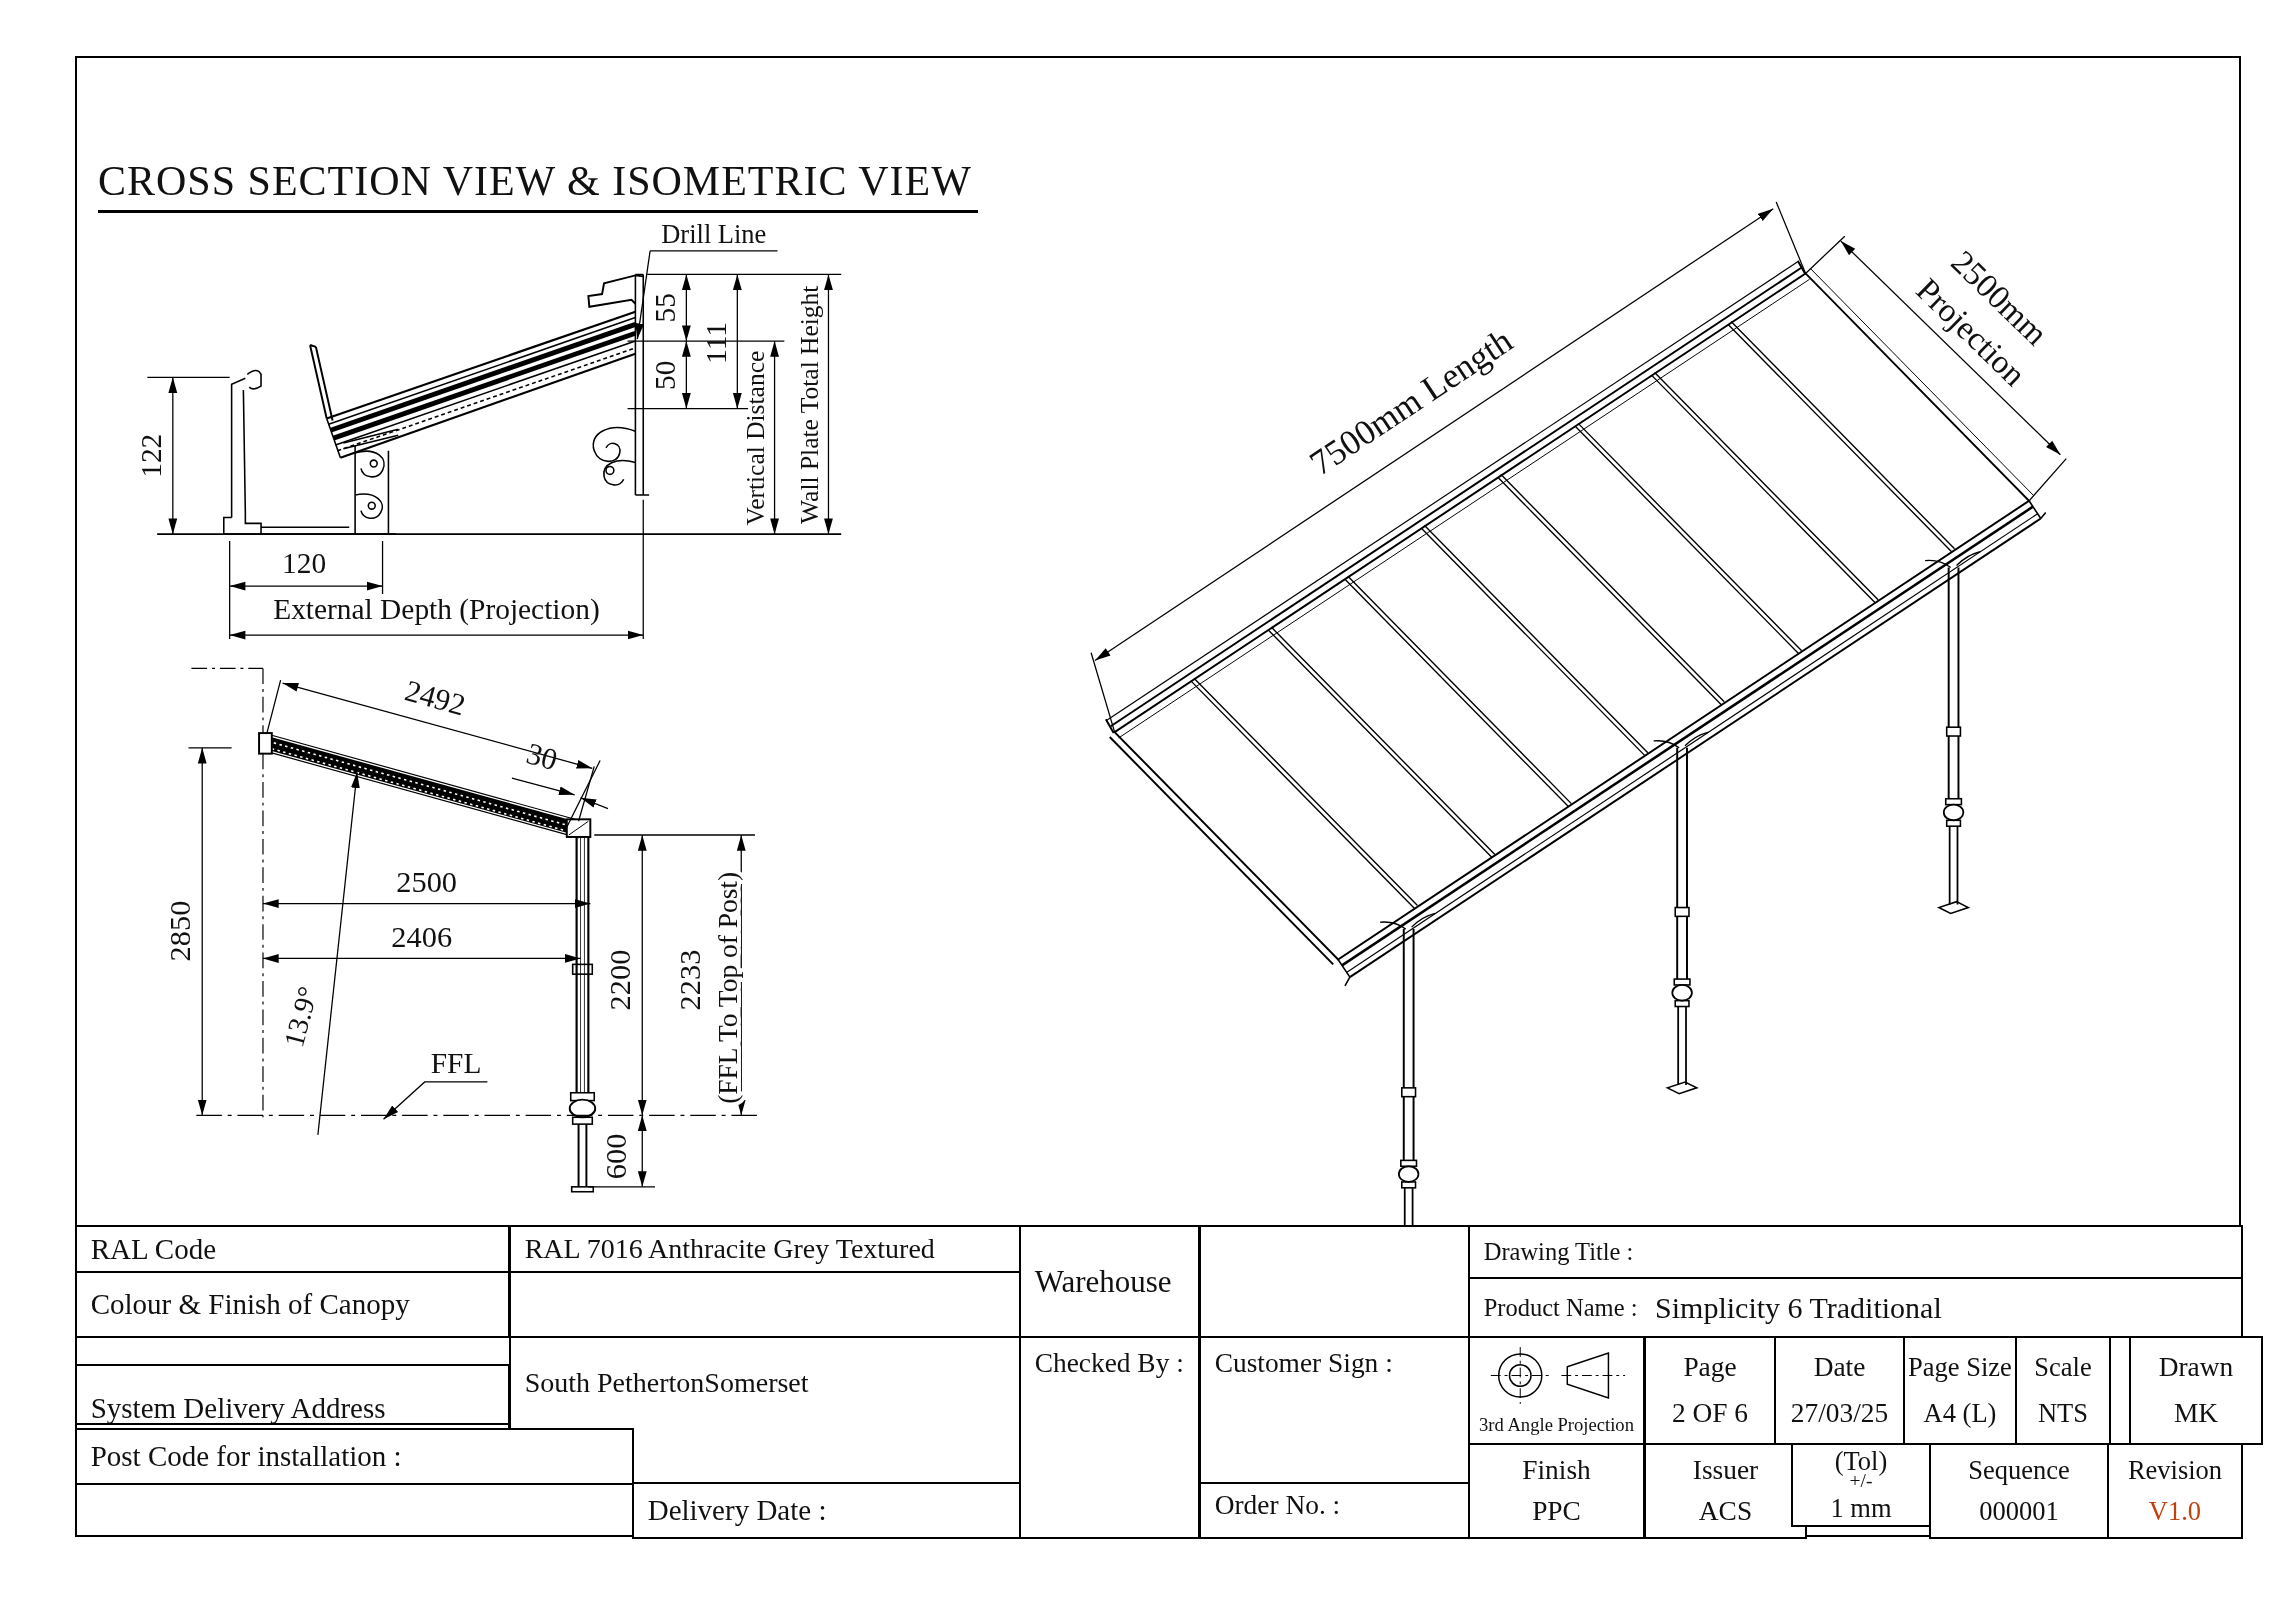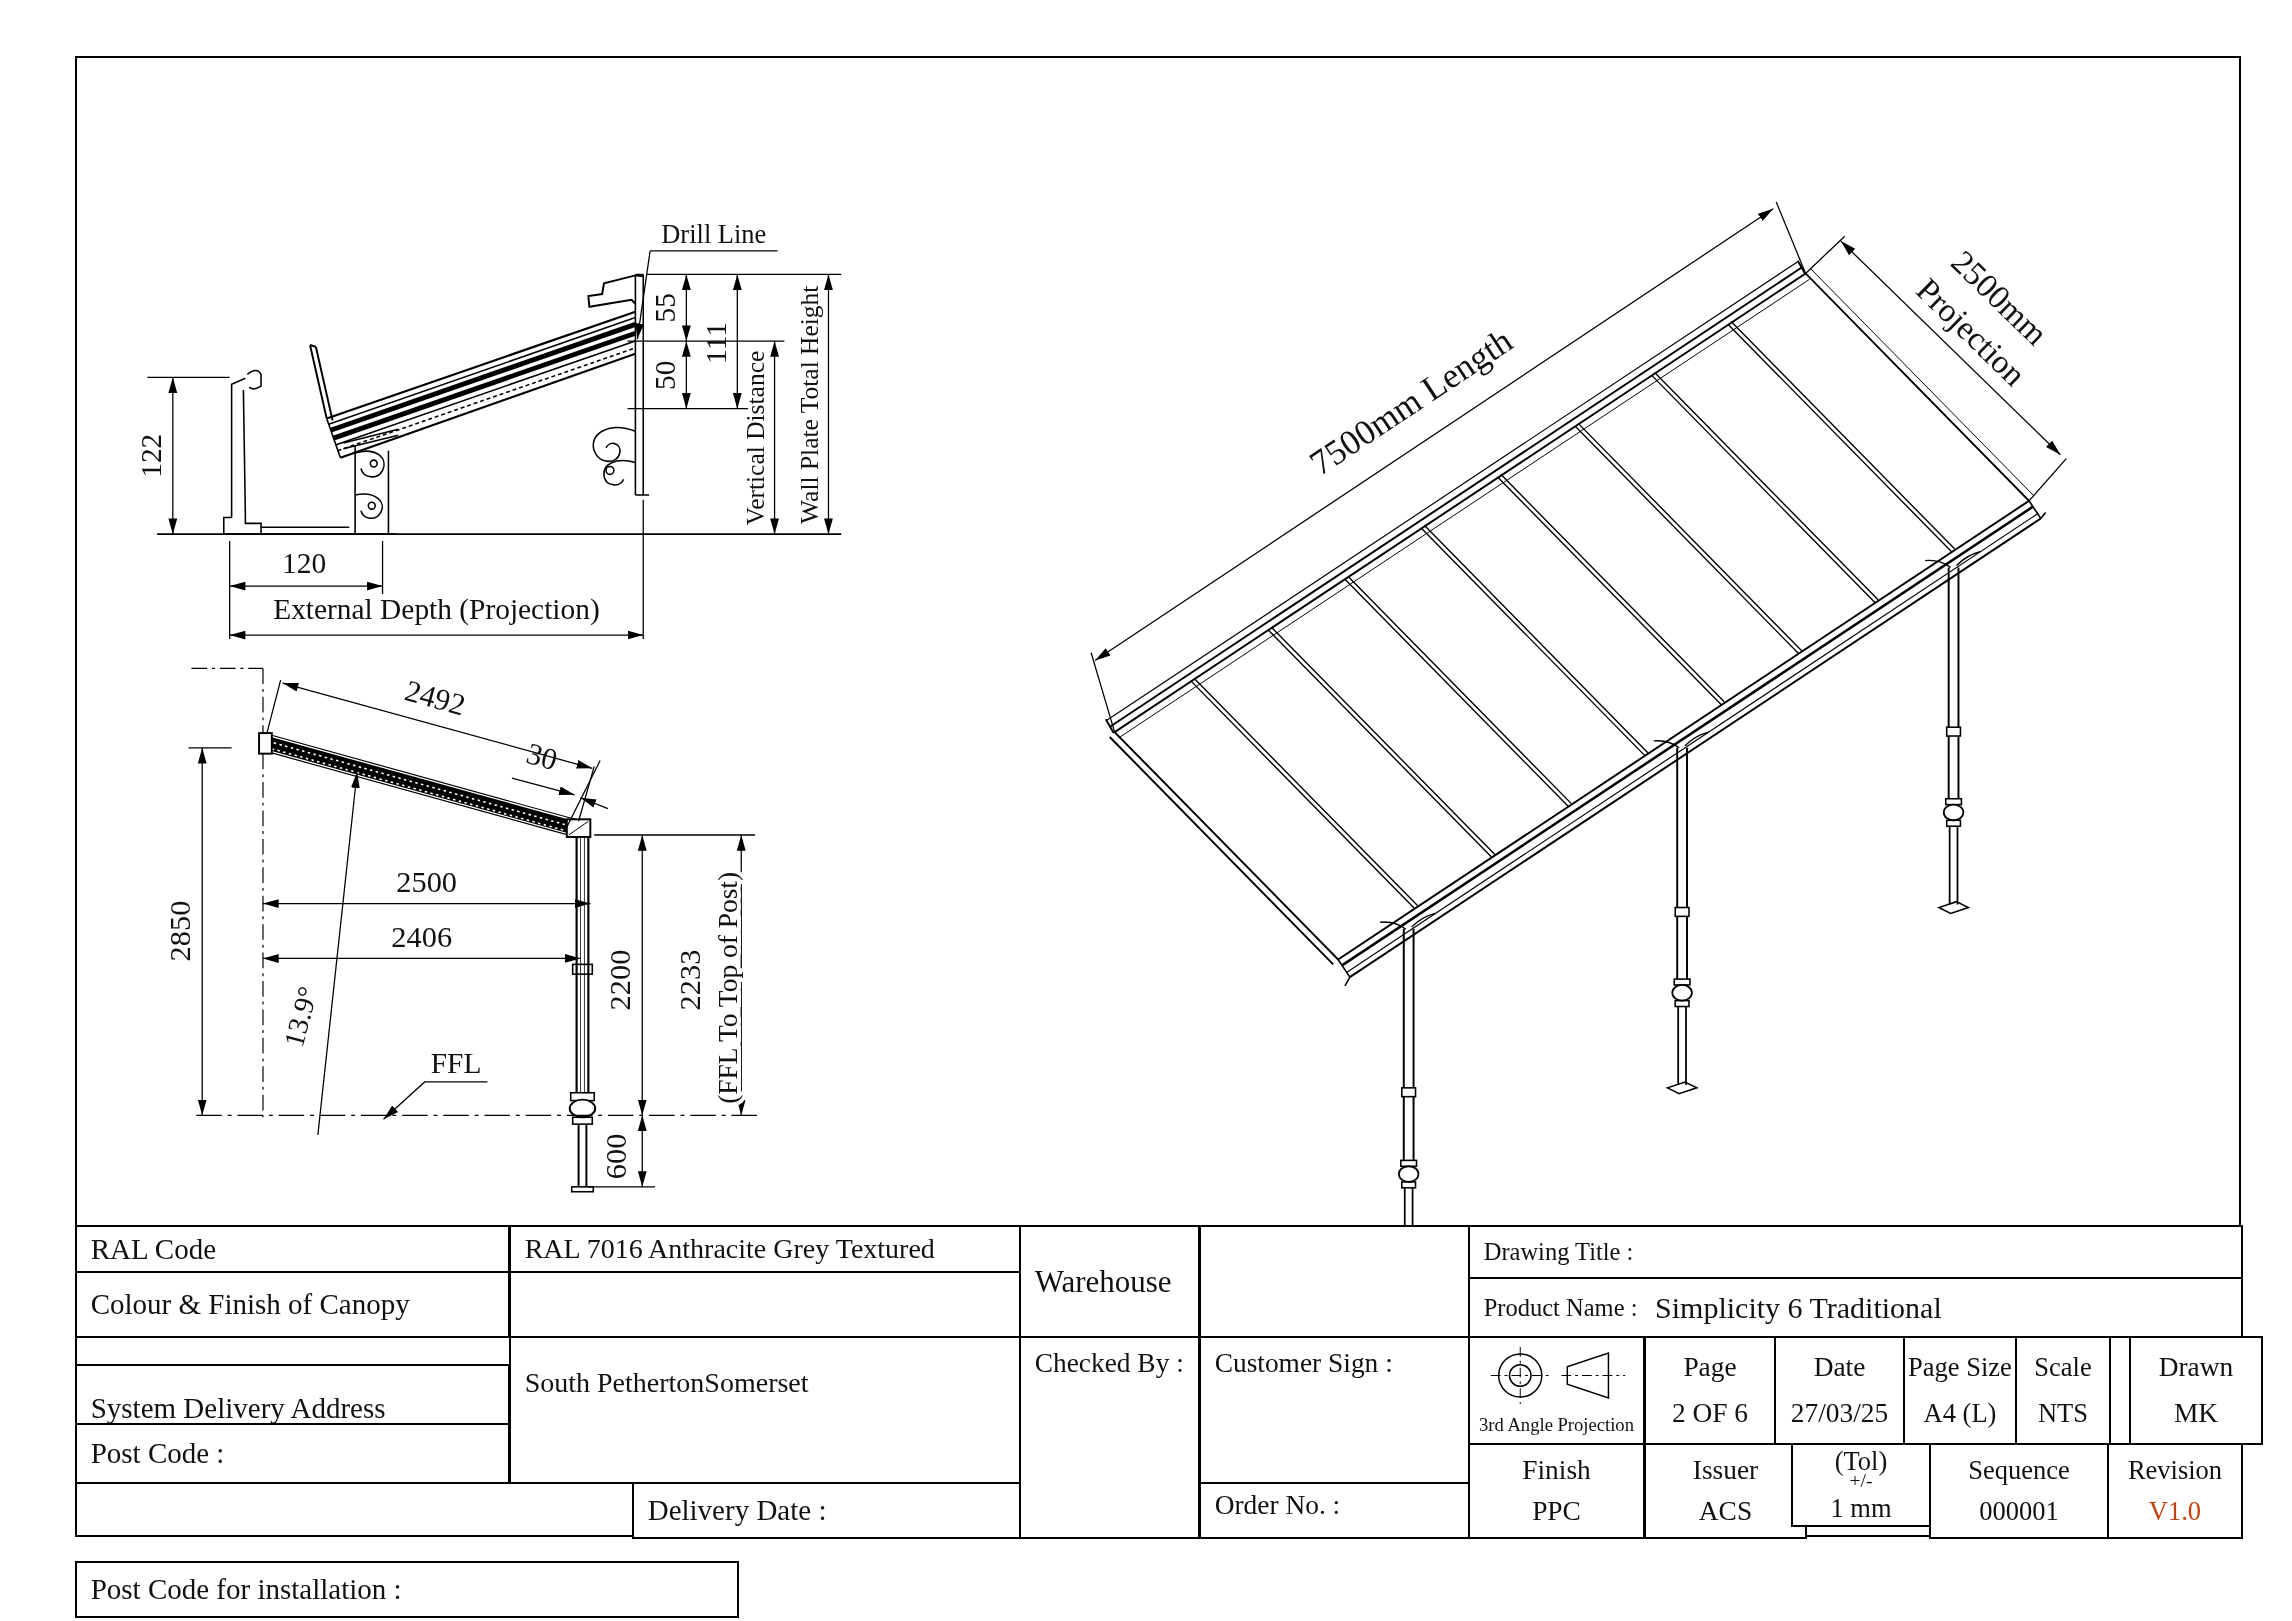--- a/index.html
+++ b/index.html
@@ -24,20 +24,21 @@
   .red{color:#c2410c;}
   .tol-pm{font-size:19.6px;margin-top:-7.8px;}
   .caption{font-size:18.6px;margin-top:2px;}
 </style>
 </head>
 <body>
 
 <div class="page">
   <div class="sheet-border"></div>
 
+  <div class="main-title">CROSS SECTION VIEW &amp; ISOMETRIC VIEW</div>
 
   <svg width="2293" height="1621" viewBox="0 0 2339 1654">
     <defs>
       <marker id="ae" markerWidth="18" markerHeight="12" refX="16" refY="5.5" orient="auto" markerUnits="userSpaceOnUse">
         <path d="M0,1 L16,5.5 L0,10 z" fill="#000"></path>
       </marker>
       <marker id="as" markerWidth="18" markerHeight="12" refX="1" refY="5.5" orient="auto" markerUnits="userSpaceOnUse">
         <path d="M17,1 L1,5.5 L17,10 z" fill="#000"></path>
       </marker>
     </defs>
@@ -267,21 +268,21 @@
       </div>
     <div class="cell top" style="left:509px;top:1336px;width:513px;height:148px;">
       <span class="addr">
           <span>South Petherton</span>
           <span>Somerset</span>
         </span>
     </div>
     <div class="cell" style="left:75px;top:1423px;width:435px;height:61px;">
         <span>Post Code :</span>
       </div>
-    <div class="cell" style="left:75px;top:1561px;width:664px;height:57px;">
+    <div class="cell" style="left:75px;top:1428px;width:559px;height:57px;">
         <span>Post Code for installation :</span>
       </div>
     <div class="cell" style="left:632px;top:1482px;width:389px;height:57px;">
         <span>Delivery Date :</span>
       </div>
 
     <div class="cell" style="left:1019px;top:1225px;width:181px;height:113px;font-size:31px;">
         <span>Warehouse</span>
       </div>
     <div class="cell" style="left:1199px;top:1225px;width:272px;height:113px;"></div>

